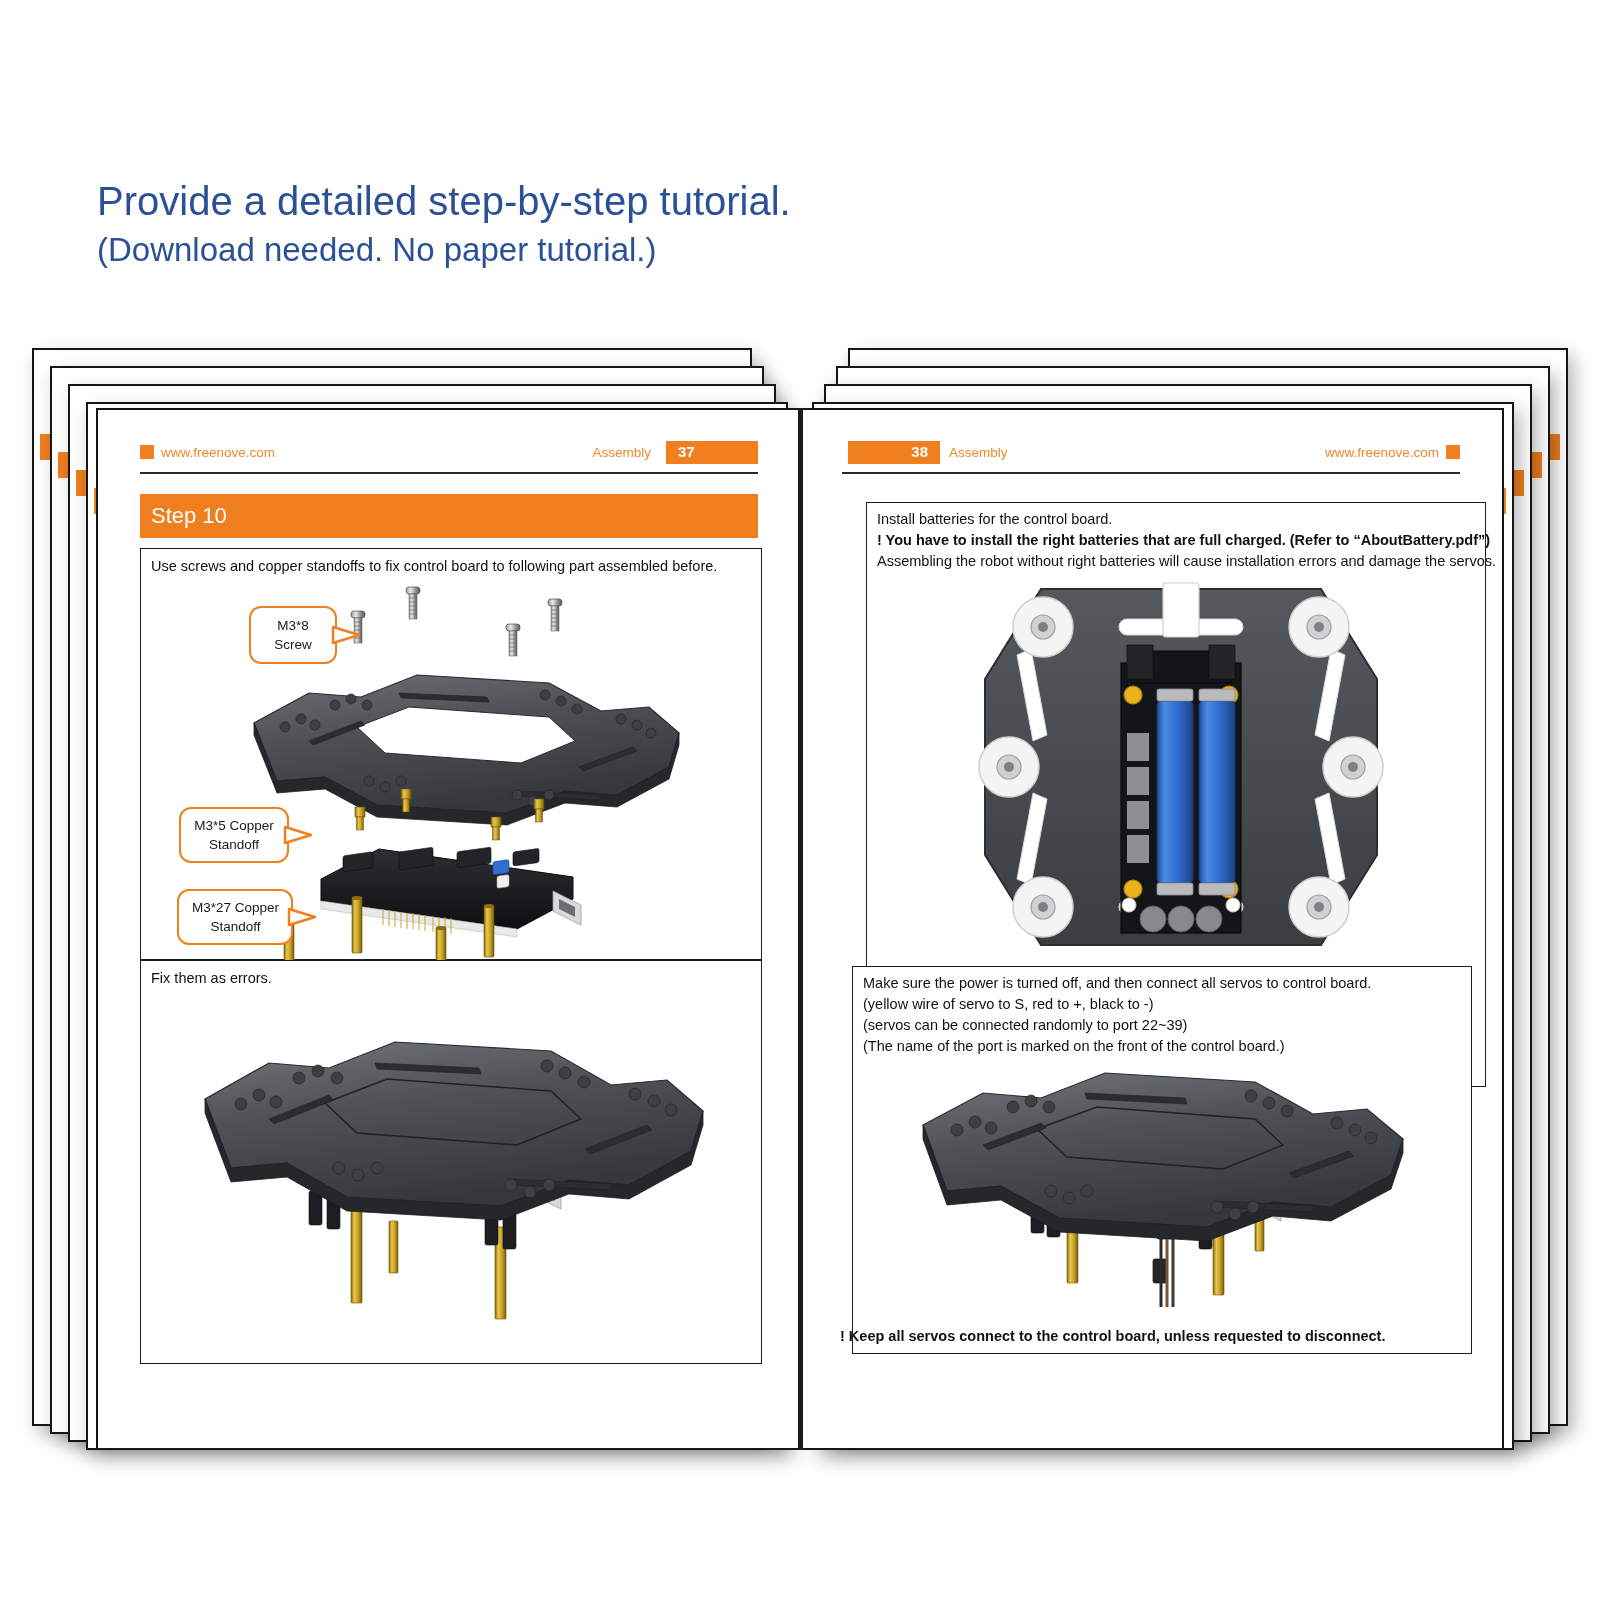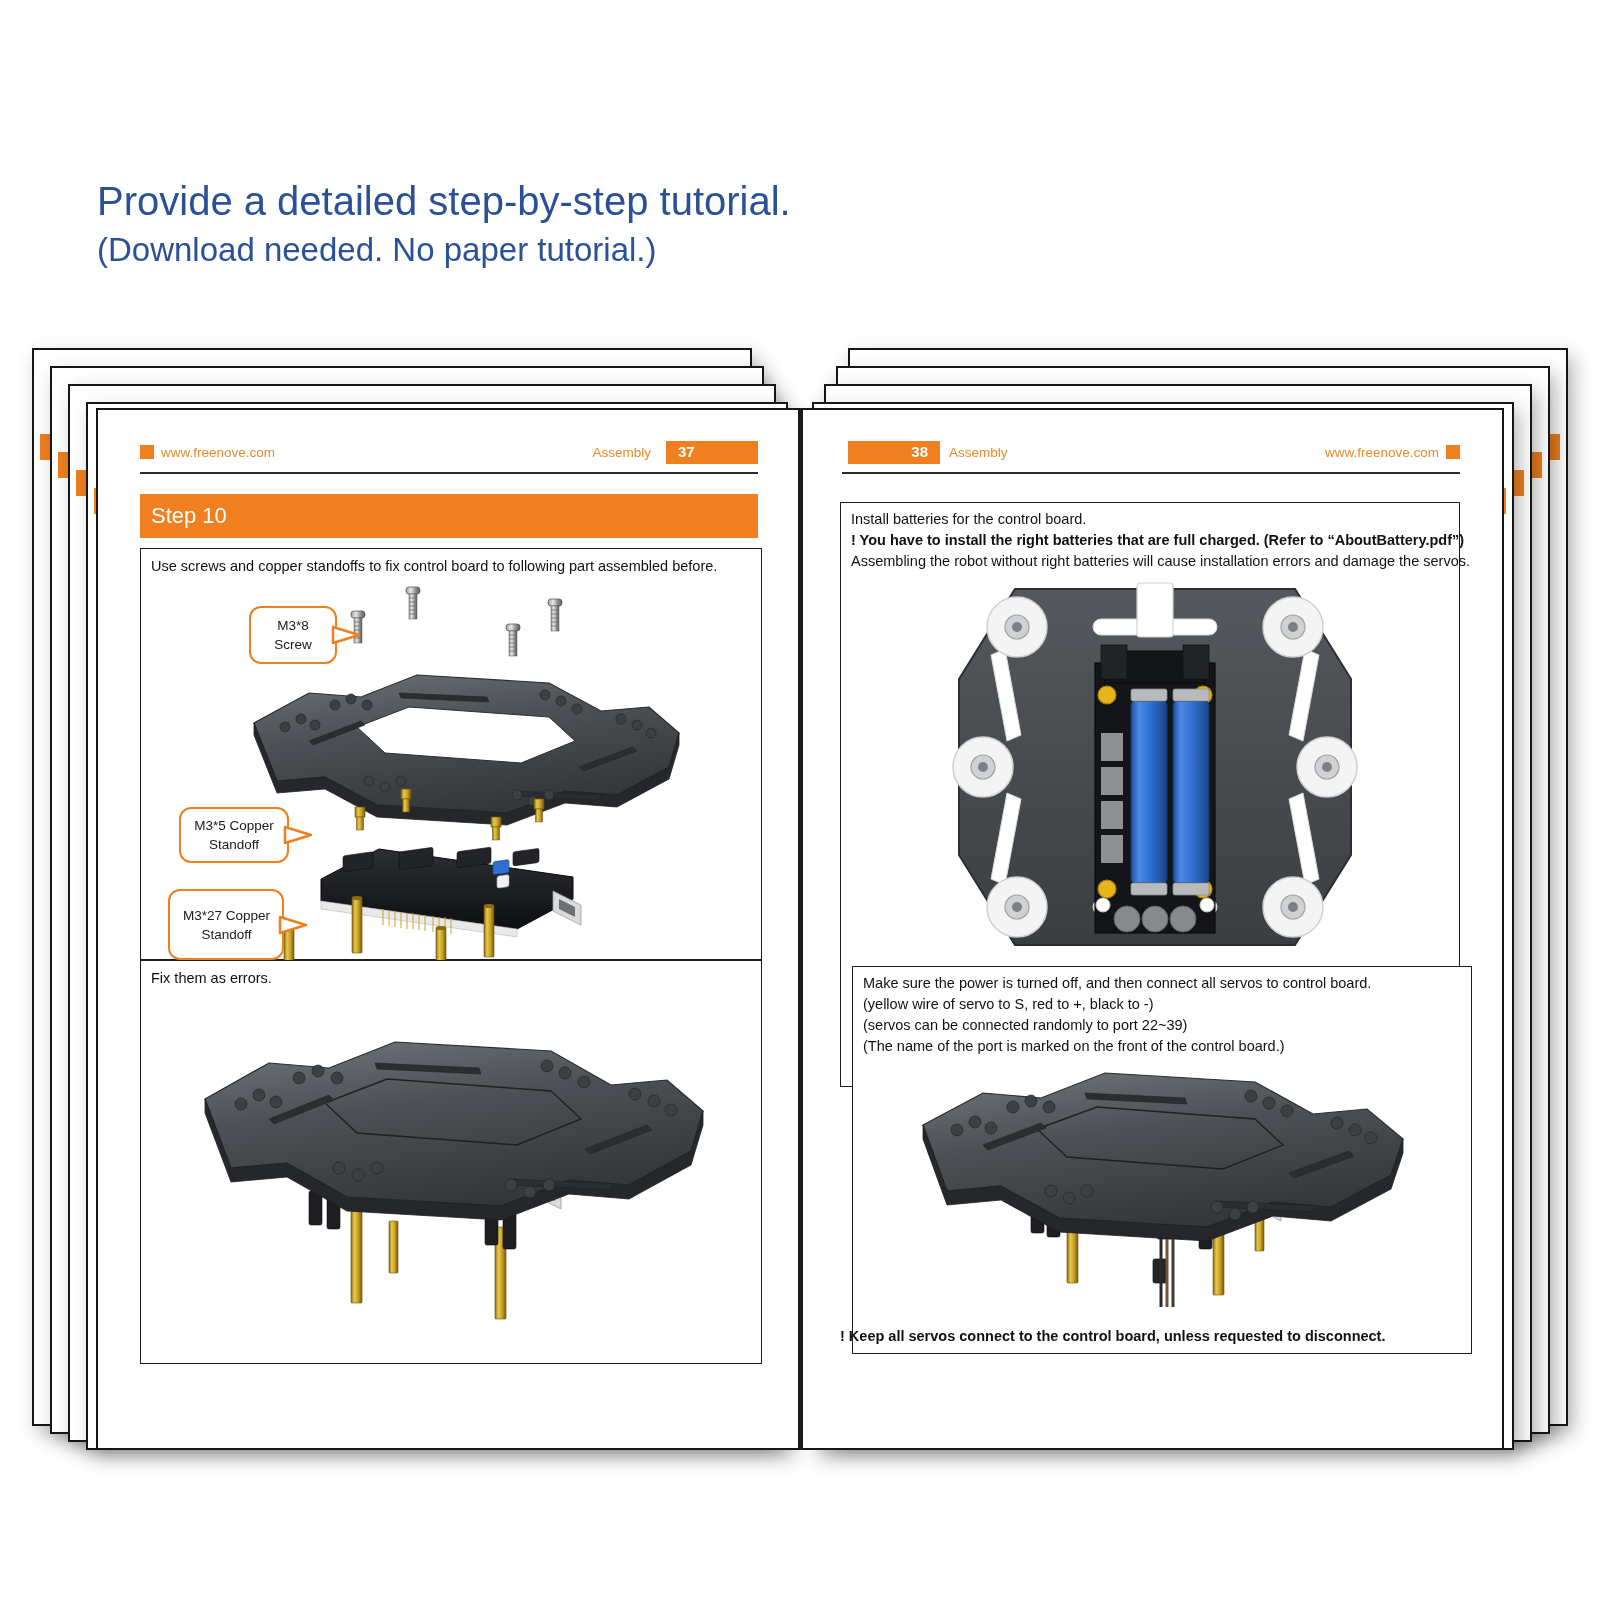--- a/index.html
+++ b/index.html
@@ -434,21 +434,21 @@
           </div>
 
           <div class="callout" style="left:38px; top:258px; width:110px; height:56px;">
             <span class="ln">M3*5 Copper</span>
             <span class="ln">Standoff</span>
             <svg class="callout-tip" viewBox="0 0 30 22">
               <path d="M 0,3 L 26,11 L 0,19 Z" fill="#ffffff" stroke="#ef7f1f" stroke-width="2.5" stroke-linejoin="round"></path>
             </svg>
           </div>
 
-          <div class="callout" style="left:27px; top:340px; width:116px; height:71px;padding-left:7px;">
+          <div class="callout" style="left:36px; top:340px; width:116px; height:56px;padding-left:7px;">
             <span class="ln">M3*27 Copper</span>
             <span class="ln">Standoff</span>
             <svg class="callout-tip" viewBox="0 0 30 22">
               <path d="M 0,3 L 26,11 L 0,19 Z" fill="#ffffff" stroke="#ef7f1f" stroke-width="2.5" stroke-linejoin="round"></path>
             </svg>
           </div>
         </div>
 
         <div class="panel" style="left:42px; top:550px; width:622px; height:404px;">
           <div class="panel-pad panel-text">Fix them as errors.</div>
@@ -552,21 +552,21 @@
             <span class="brand-sq"></span>
             <span>www.freenove.com</span>
           </div>
           <div class="pg-meta rev">
             <span class="pg-meta-label">Assembly</span>
             <span class="pg-num right-al">38</span>
           </div>
         </div>
         <div class="hrule"></div>
 
-        <div class="panel" style="left:40px; top:92px; width:620px; height:585px;">
+        <div class="panel" style="left:66px; top:92px; width:620px; height:585px;">
           <div class="panel-pad" style="top:6px;">
             <div class="panel-text">Install batteries for the control board.</div>
             <div class="panel-text bold">! You have to install the right batteries that are full charged. (Refer to “AboutBattery.pdf”)</div>
             <div class="panel-text">  Assembling the robot without right batteries will cause installation errors and damage the servos.</div>
           </div>
 
           <svg class="ill" style="left:114px; top:80px;" width="400" height="368" viewBox="0 0 400 368">
             <defs>
               <linearGradient id="battG" x1="0" y1="0" x2="1" y2="0">
                 <stop offset="0%" stop-color="#1f4f9e"></stop>

